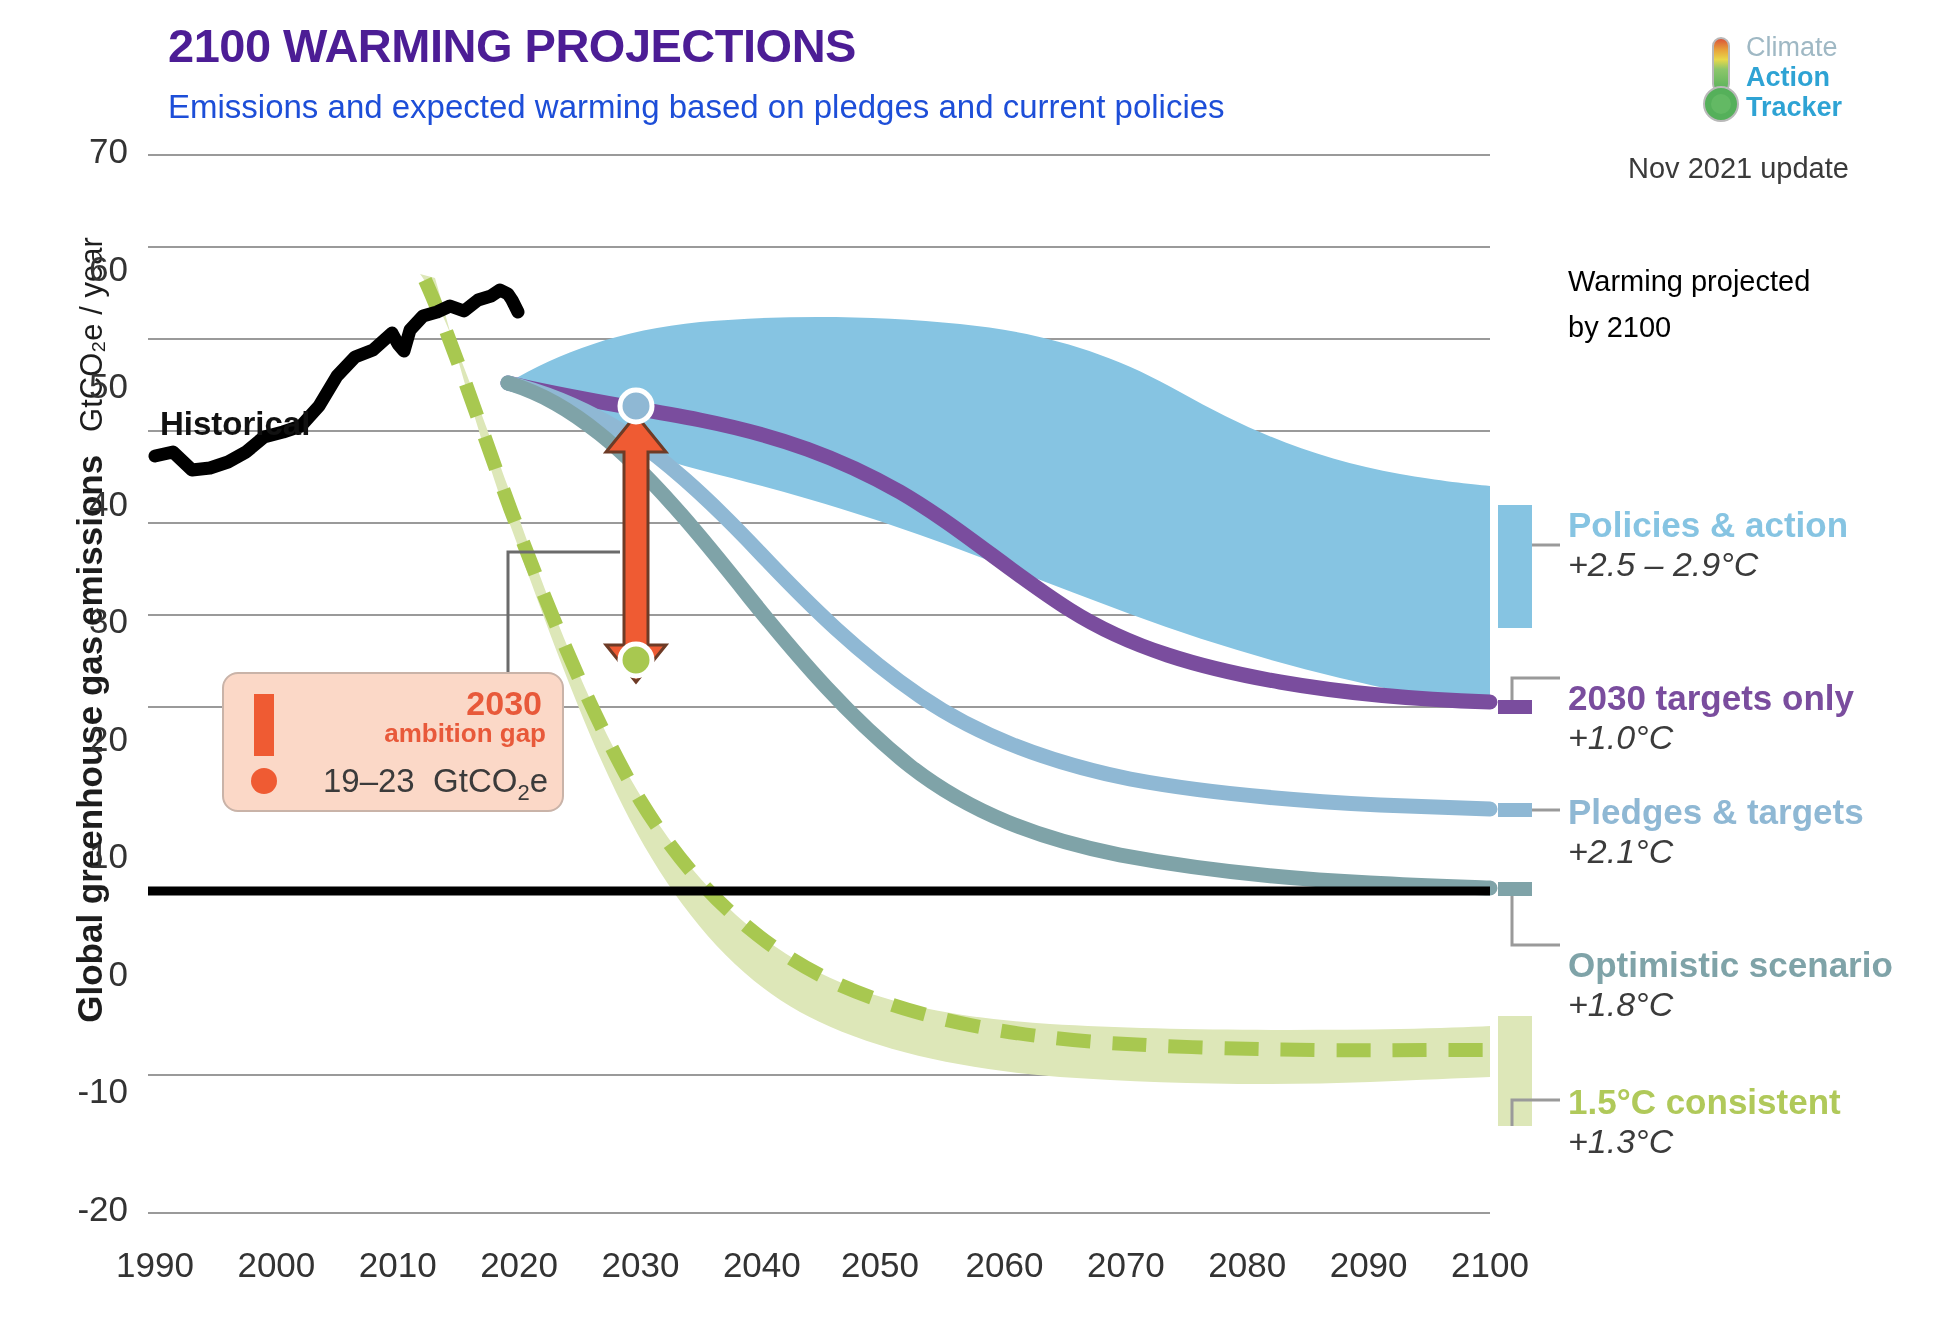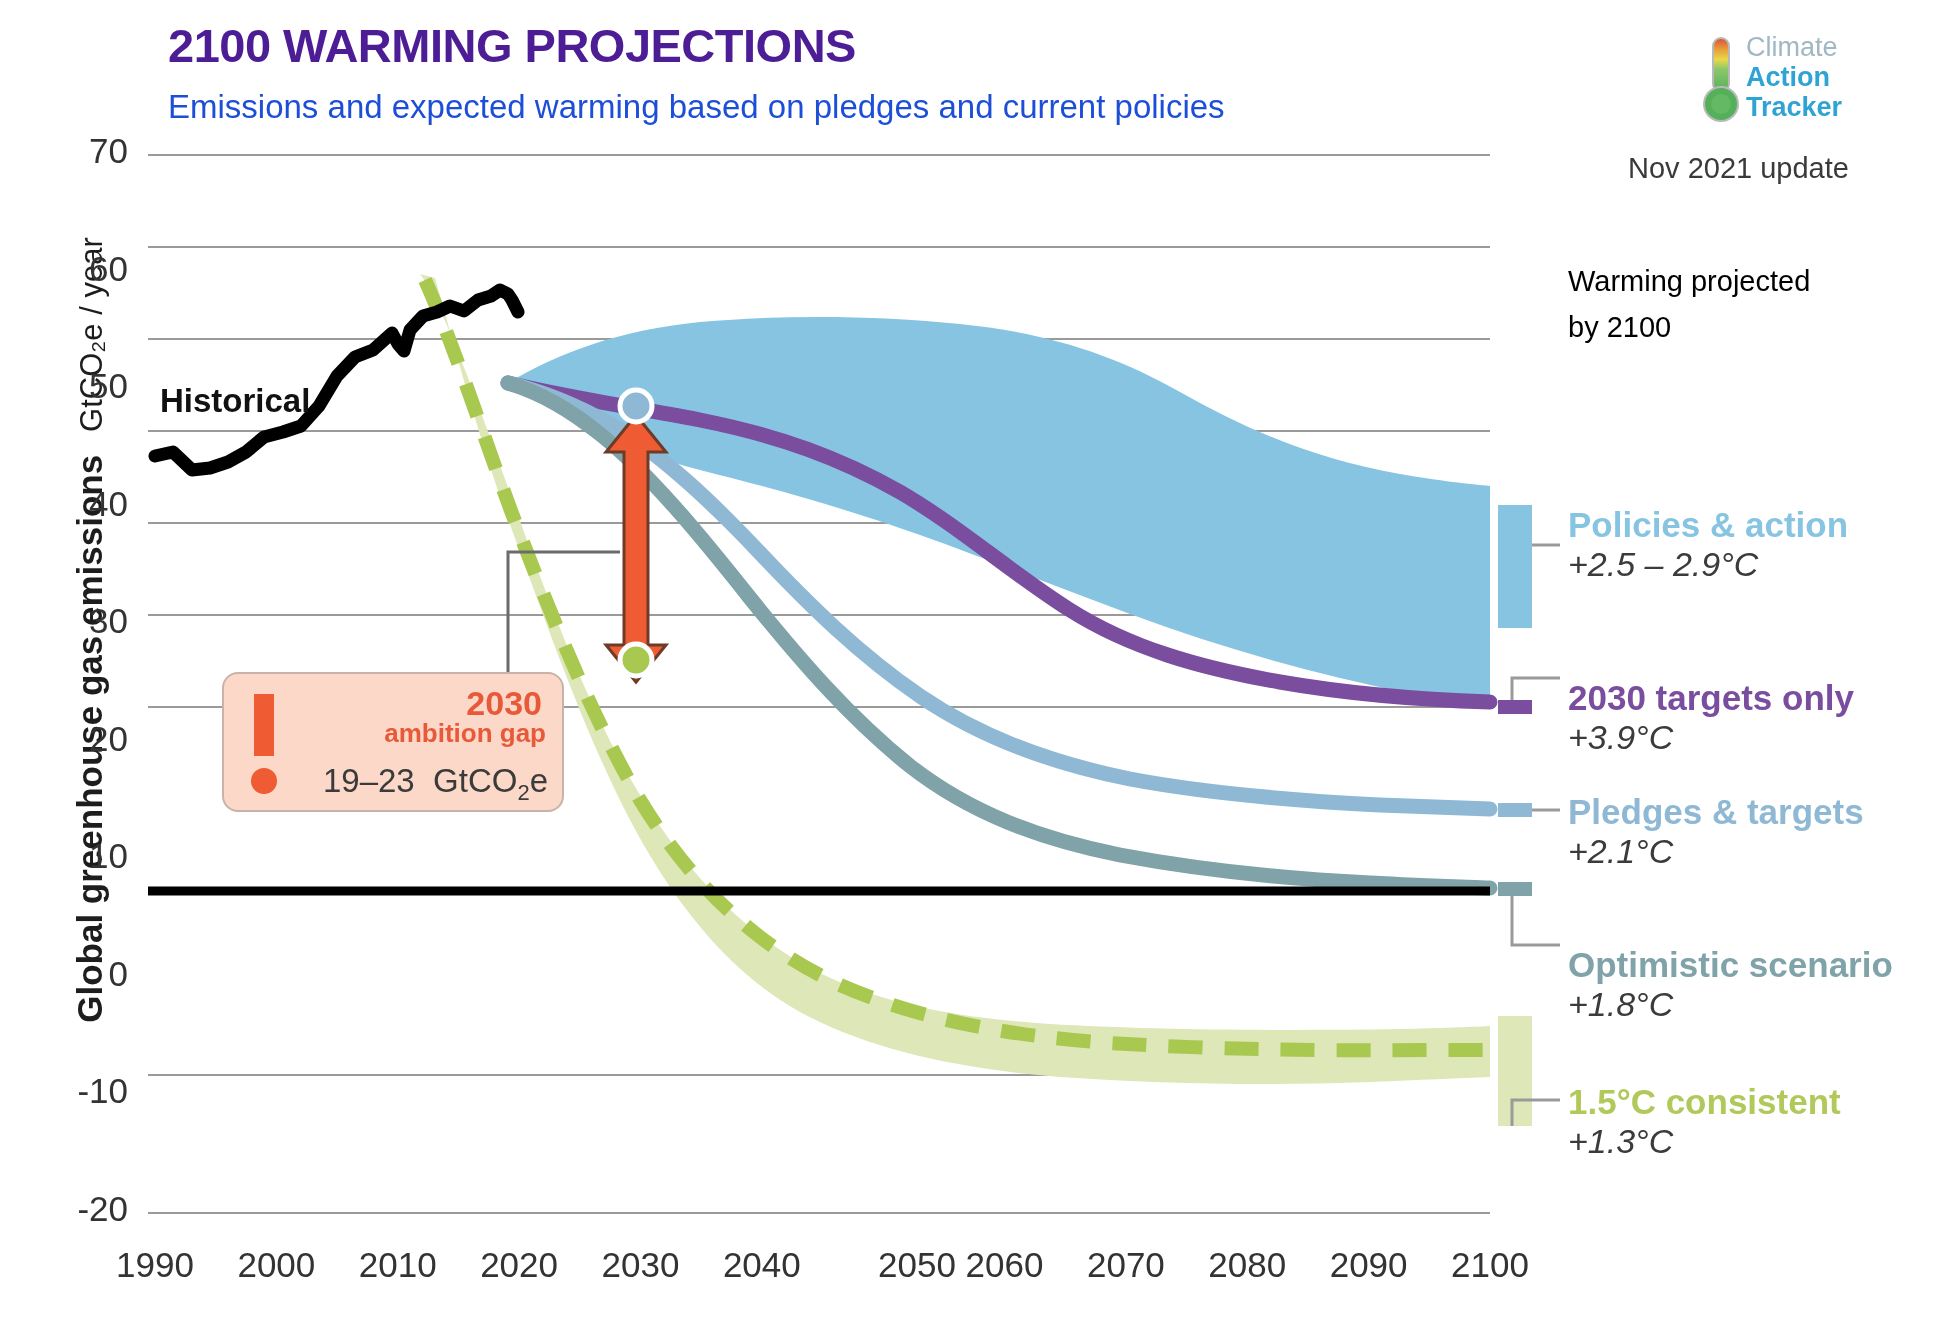--- a/index.html
+++ b/index.html
@@ -62,21 +62,21 @@
     position:absolute; width:104px; text-align:right;
     font-size:35px; color:#333; right:auto;
   }
   .xtick {
     position:absolute; text-align:center; width:130px;
     font-size:35px; color:#333;
   }
 
   
   .hist-label {
-    position:absolute; left:160px; top:382px;
+    position:absolute; left:160px; top:405px;
     font-size:33px; font-weight:bold; color:#111;text-align:center;
   }
 
   
   .callout {
     position:absolute; left:222px; top:672px;
     width:342px; height:140px;
     background:#fbd8c7; border:2px solid #c9b3a8; border-radius:16px;
   }
   .callout-bang {
@@ -280,21 +280,21 @@
       <div class="ytick" style="left: 24px; top: 1189px;">-20</div>
     </div>
 
   <div id="xticks">
       <div class="xtick" style="left: 90px; top: 1245px;">1990</div>
       <div class="xtick" style="left: 211.364px; top: 1245px;">2000</div>
       <div class="xtick" style="left: 332.727px; top: 1245px;">2010</div>
       <div class="xtick" style="left: 454.091px; top: 1245px;">2020</div>
       <div class="xtick" style="left: 575.455px; top: 1245px;">2030</div>
       <div class="xtick" style="left: 696.818px; top: 1245px;">2040</div>
-      <div class="xtick" style="left: 852px; top: 1245px;">2050</div>
+      <div class="xtick" style="left: 815px; top: 1245px;">2050</div>
       <div class="xtick" style="left: 939.545px; top: 1245px;">2060</div>
       <div class="xtick" style="left: 1060.91px; top: 1245px;">2070</div>
       <div class="xtick" style="left: 1182.27px; top: 1245px;">2080</div>
       <div class="xtick" style="left: 1303.64px; top: 1245px;">2090</div>
       <div class="xtick" style="left: 1425px; top: 1245px;">2100</div>
     </div>
 
   <div class="hist-label">Historical</div>
 
   <div class="callout">
@@ -310,21 +310,21 @@
     </div>
   </div>
 
   <div id="legend">
       <div class="legend-item" style="left: 1568px; top: 505px;">
         <div class="legend-name" style="color: rgb(134, 196, 226);">Policies &amp; action</div>
         <div class="legend-val">+2.5 – 2.9°C</div>
       </div>
       <div class="legend-item" style="left: 1568px; top: 678px;">
         <div class="legend-name" style="color: rgb(122, 77, 158);">2030 targets only</div>
-        <div class="legend-val">+3.9°C</div>
+        <div class="legend-val">+1.0°C</div>
       </div>
       <div class="legend-item" style="left: 1568px; top: 792px;">
         <div class="legend-name" style="color: rgb(143, 184, 212);">Pledges &amp; targets</div>
         <div class="legend-val">+2.1°C</div>
       </div>
       <div class="legend-item" style="left: 1568px; top: 945px;">
         <div class="legend-name" style="color: rgb(127, 163, 168);">Optimistic scenario</div>
         <div class="legend-val">+1.8°C</div>
       </div>
       <div class="legend-item" style="left: 1568px; top: 1082px;">

